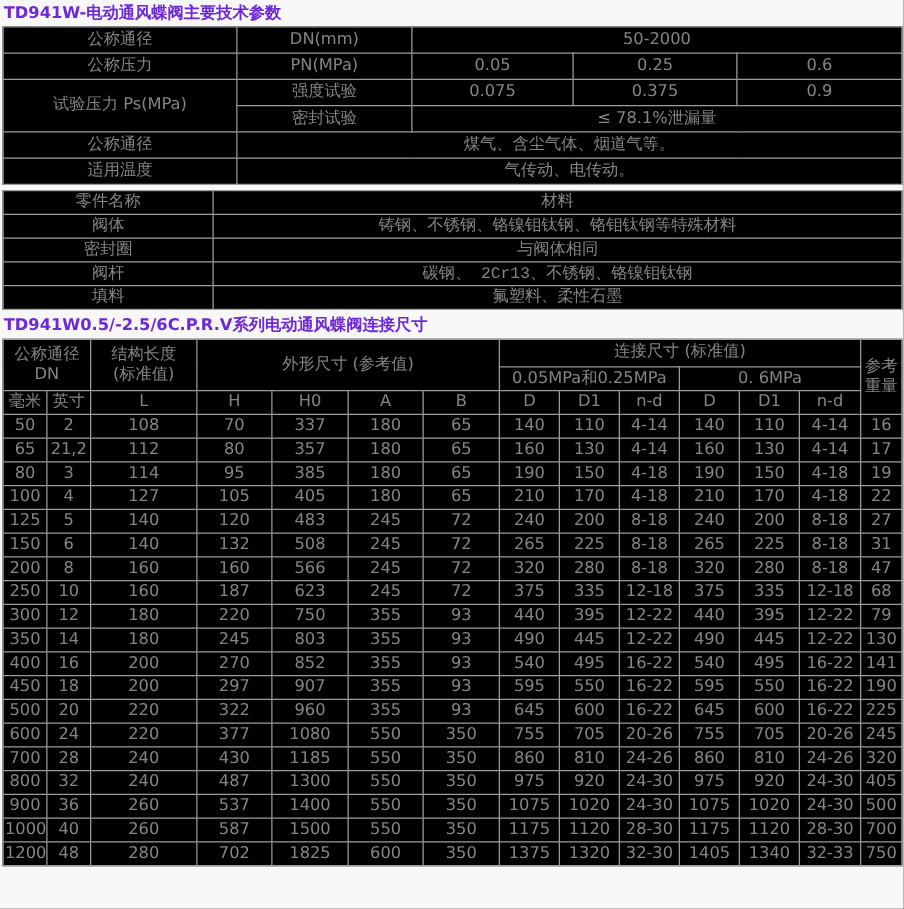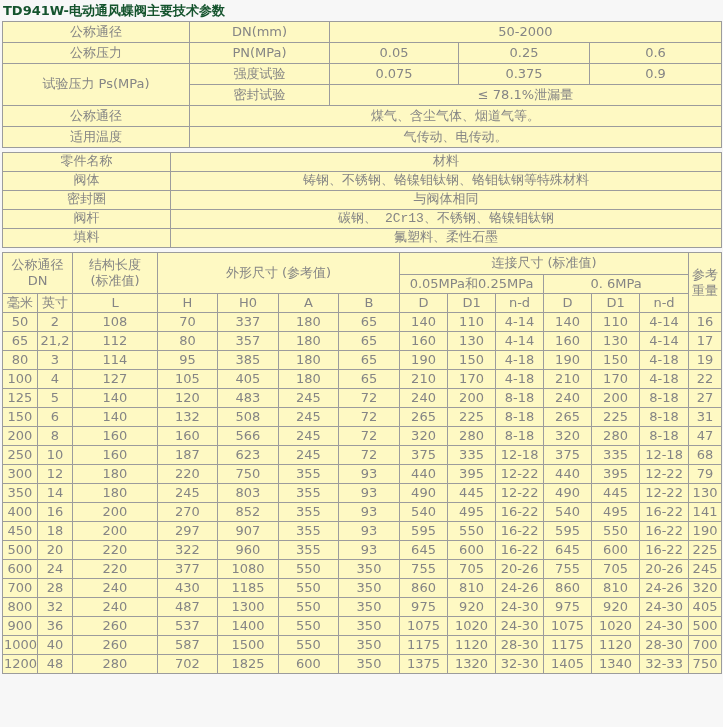--- a/index.html
+++ b/index.html
@@ -4,32 +4,32 @@
 <style>
   html,body{margin:0;padding:0;}
   body{
     width:723px;
     background:#f7f7f7;
     font-family:"DejaVu Sans","Liberation Sans",sans-serif;
   }
   .page{padding:2px 2px 0 2px;}
   .section-title{
     font-weight:bold;
-    color:#14532d;
+    color:#6d28d9;
     font-size:13px;
     line-height:15px;
     padding:1px 0 3px 1px;
     letter-spacing:0px;
     white-space:nowrap;
   }
   table{
     border-collapse:collapse;
     table-layout:fixed;
     width:719px;
-    background:#fef9c3;
+    background:#000000;
     margin-bottom:4px;
   }
   td{
     border:1px solid #9c9c9c;
     color:#858585;
     font-size:13px;
     text-align:center;
     vertical-align:middle;
     padding:0 1px;
     overflow:hidden;
@@ -113,20 +113,21 @@
           <td>阀杆</td>
           <td>碳钢、 2Cr13、不锈钢、铬镍钼钛钢</td>
         </tr>
         <tr>
           <td>填料</td>
           <td>氟塑料、柔性石墨</td>
         </tr>
       </tbody>
   </table>
 
+  <div class="section-title">TD941W0.5/-2.5/6C.P.R.V系列电动通风蝶阀连接尺寸</div>
   <table id="dims-table">
     <colgroup>
       <col style="width:35px">
         <col style="width:35px">
         <col style="width:85px">
       <col style="width:60px">
         <col style="width:61px">
         <col style="width:60px">
         <col style="width:61px">
       <col style="width:48px">

